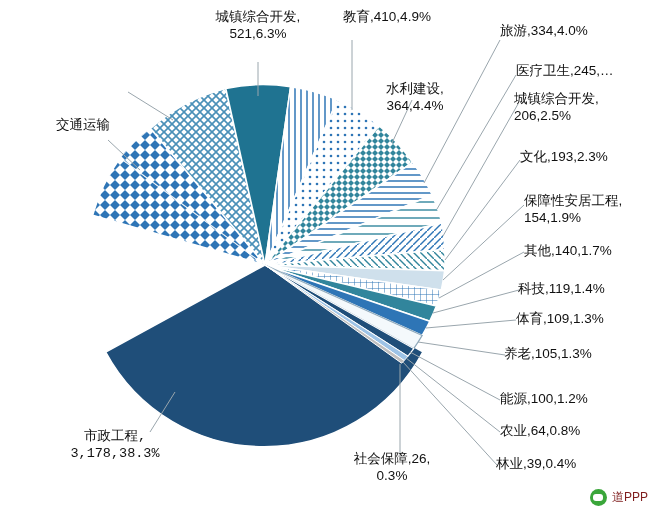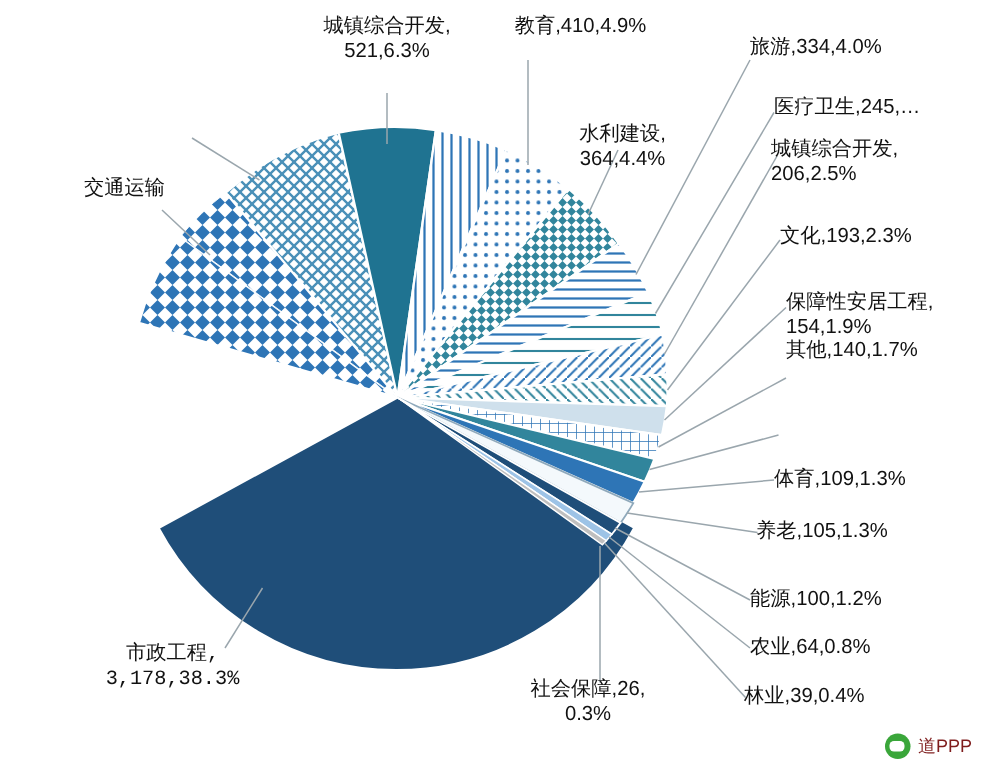--- a/index.html
+++ b/index.html
@@ -254,21 +254,22 @@
   <div class="lbl center" style="left:322px; top:450px; width:140px;">社会保障,26,
 0.3%</div>
 
   <div class="lbl leftal" style="left:500px; top:22px;">旅游,334,4.0%</div>
   <div class="lbl leftal" style="left:516px; top:62px;">医疗卫生,245,…</div>
   <div class="lbl leftal" style="left:514px; top:90px;">城镇综合开发,
 206,2.5%</div>
   <div class="lbl leftal" style="left:520px; top:148px;">文化,193,2.3%</div>
   <div class="lbl leftal" style="left:524px; top:192px;">保障性安居工程,
 154,1.9%</div>
-  <div class="lbl leftal" style="left:524px; top:224px;">其他,140,1.7%</div>
+  <div class="lbl leftal" style="left:524px; top:242px;">其他,140,1.7%</div>
+  <div class="lbl leftal" style="left:518px; top:280px;">科技,119,1.4%</div>
   <div class="lbl leftal" style="left:516px; top:310px;">体育,109,1.3%</div>
   <div class="lbl leftal" style="left:504px; top:345px;">养老,105,1.3%</div>
   <div class="lbl leftal" style="left:500px; top:390px;">能源,100,1.2%</div>
   <div class="lbl leftal" style="left:500px; top:422px;">农业,64,0.8%</div>
   <div class="lbl leftal" style="left:496px; top:455px;">林业,39,0.4%</div>
 
   <div class="watermark">
     <span class="wm-badge"></span>
     <span>道PPP</span>
   </div>

